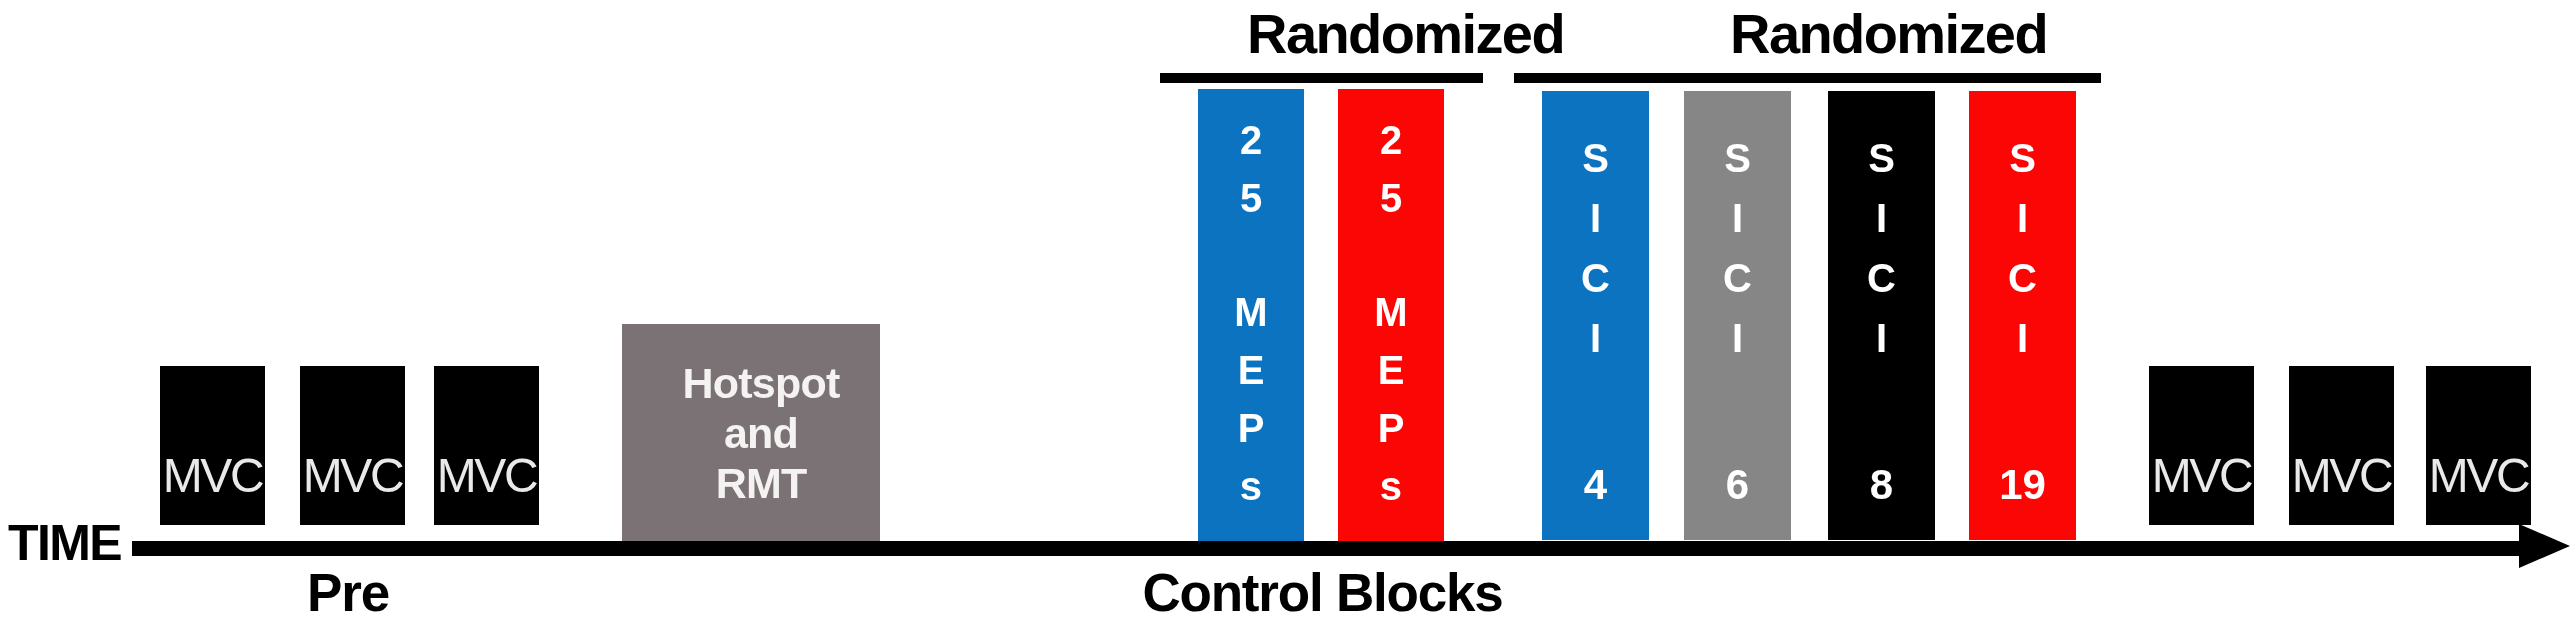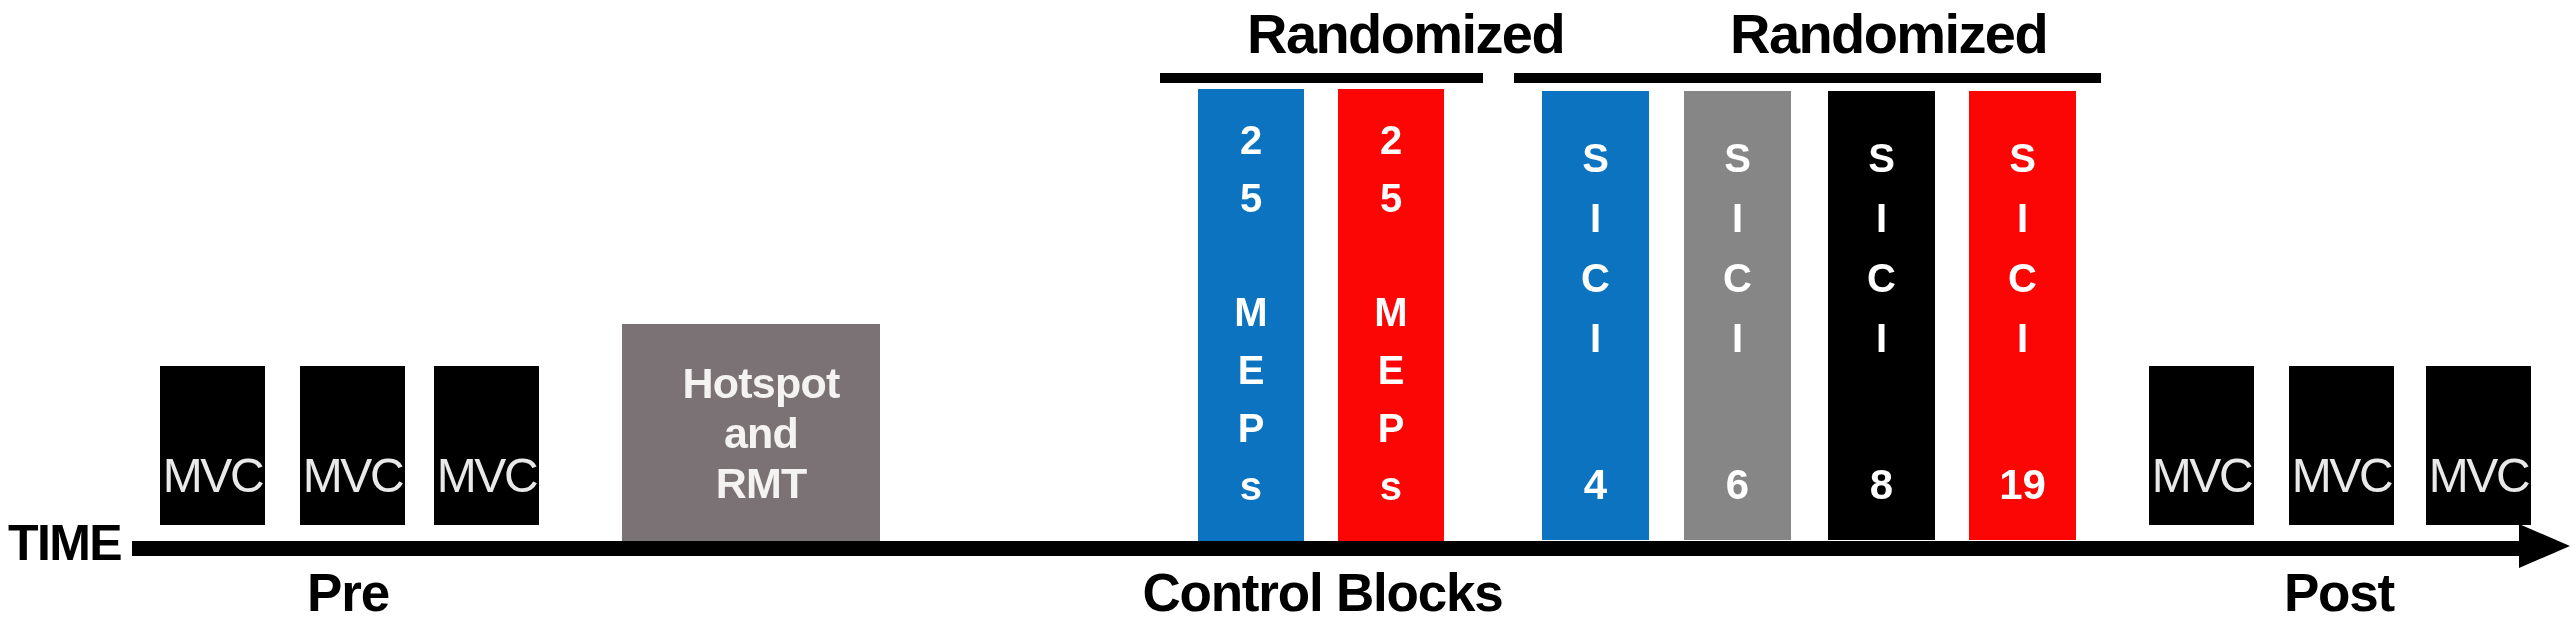--- a/index.html
+++ b/index.html
@@ -270,16 +270,15 @@
   </div>
   <div class="abs mvc-box post2">
     <span>MVC</span>
   </div>
   <div class="abs mvc-box post3">
     <span>MVC</span>
   </div>
 
   <div class="abs phase-label lbl-ctrl">Control Blocks</div>
   <div class="abs phase-label lbl-pre">Pre</div>
-  <div class="abs phase-label lbl-post">Post</div>
 
 </div>
 
 
 </body></html>

